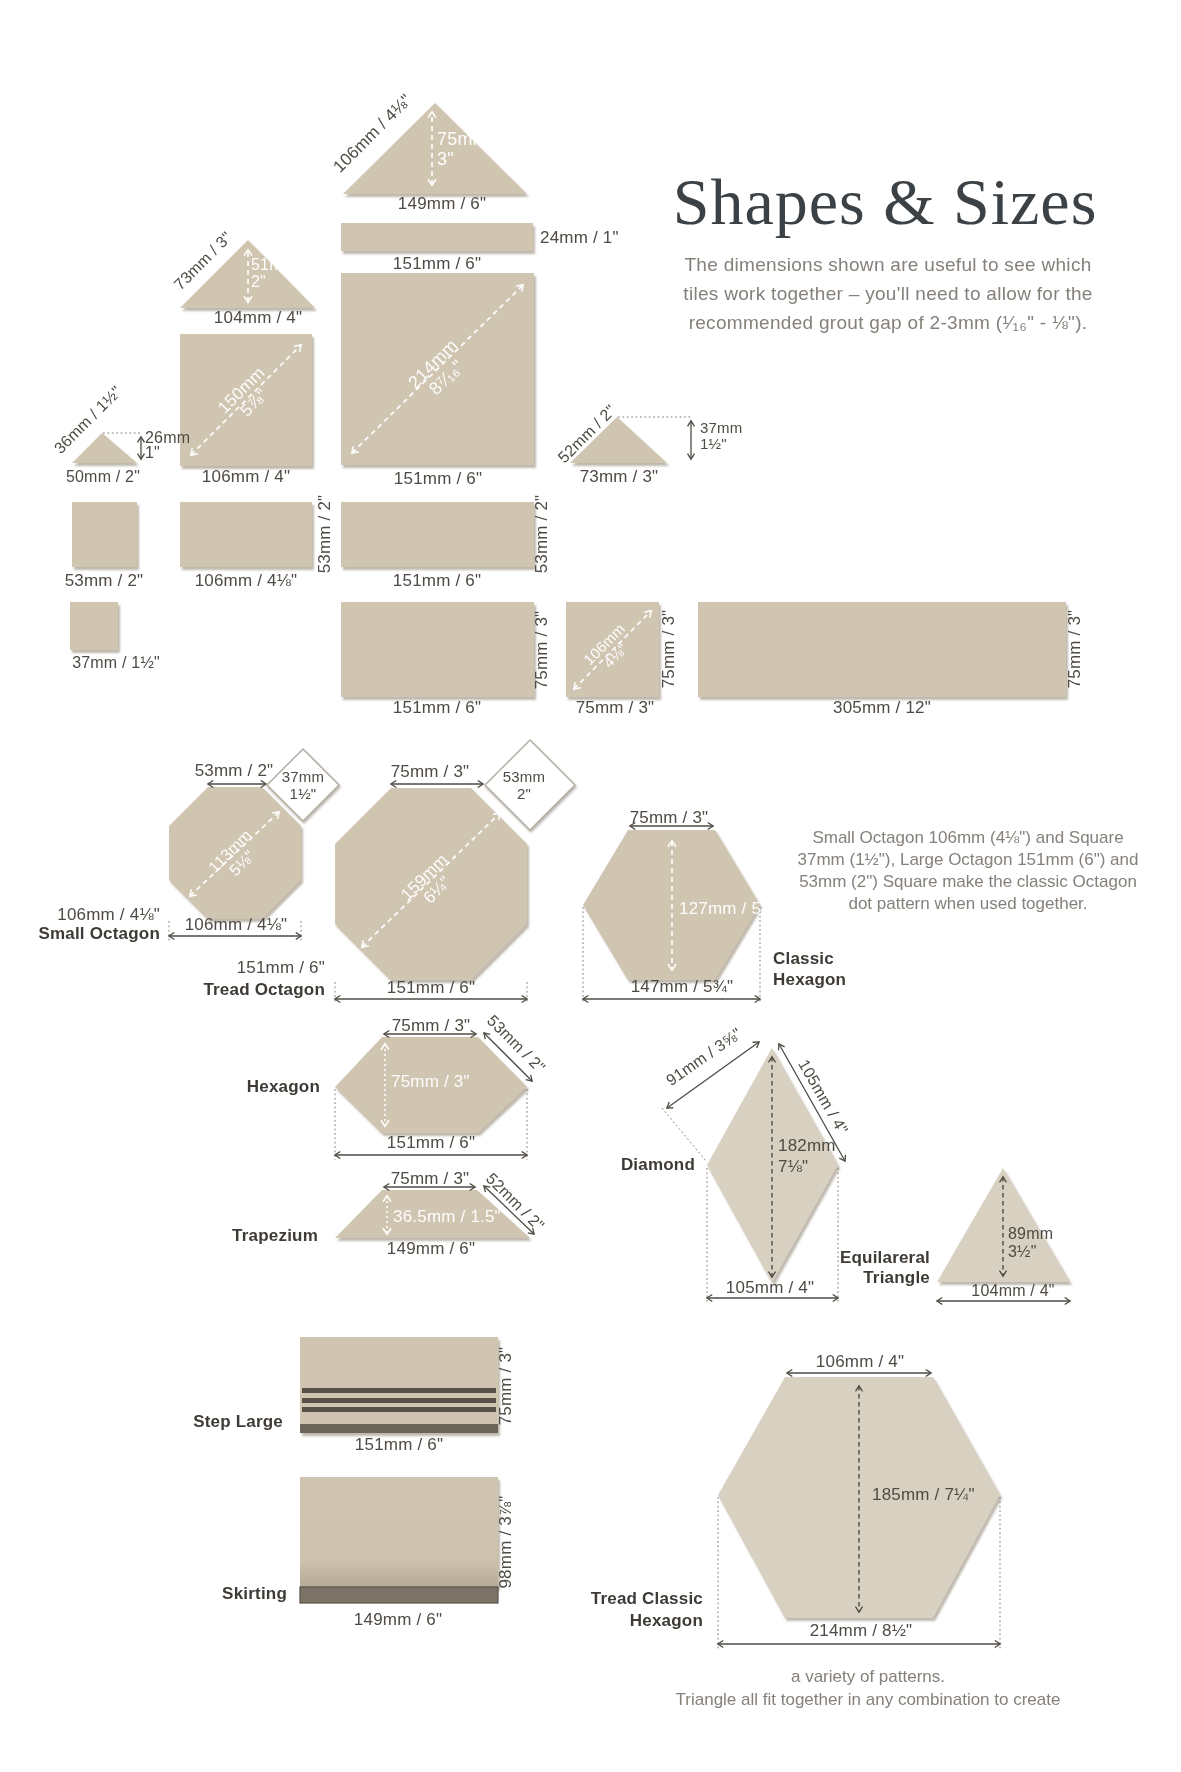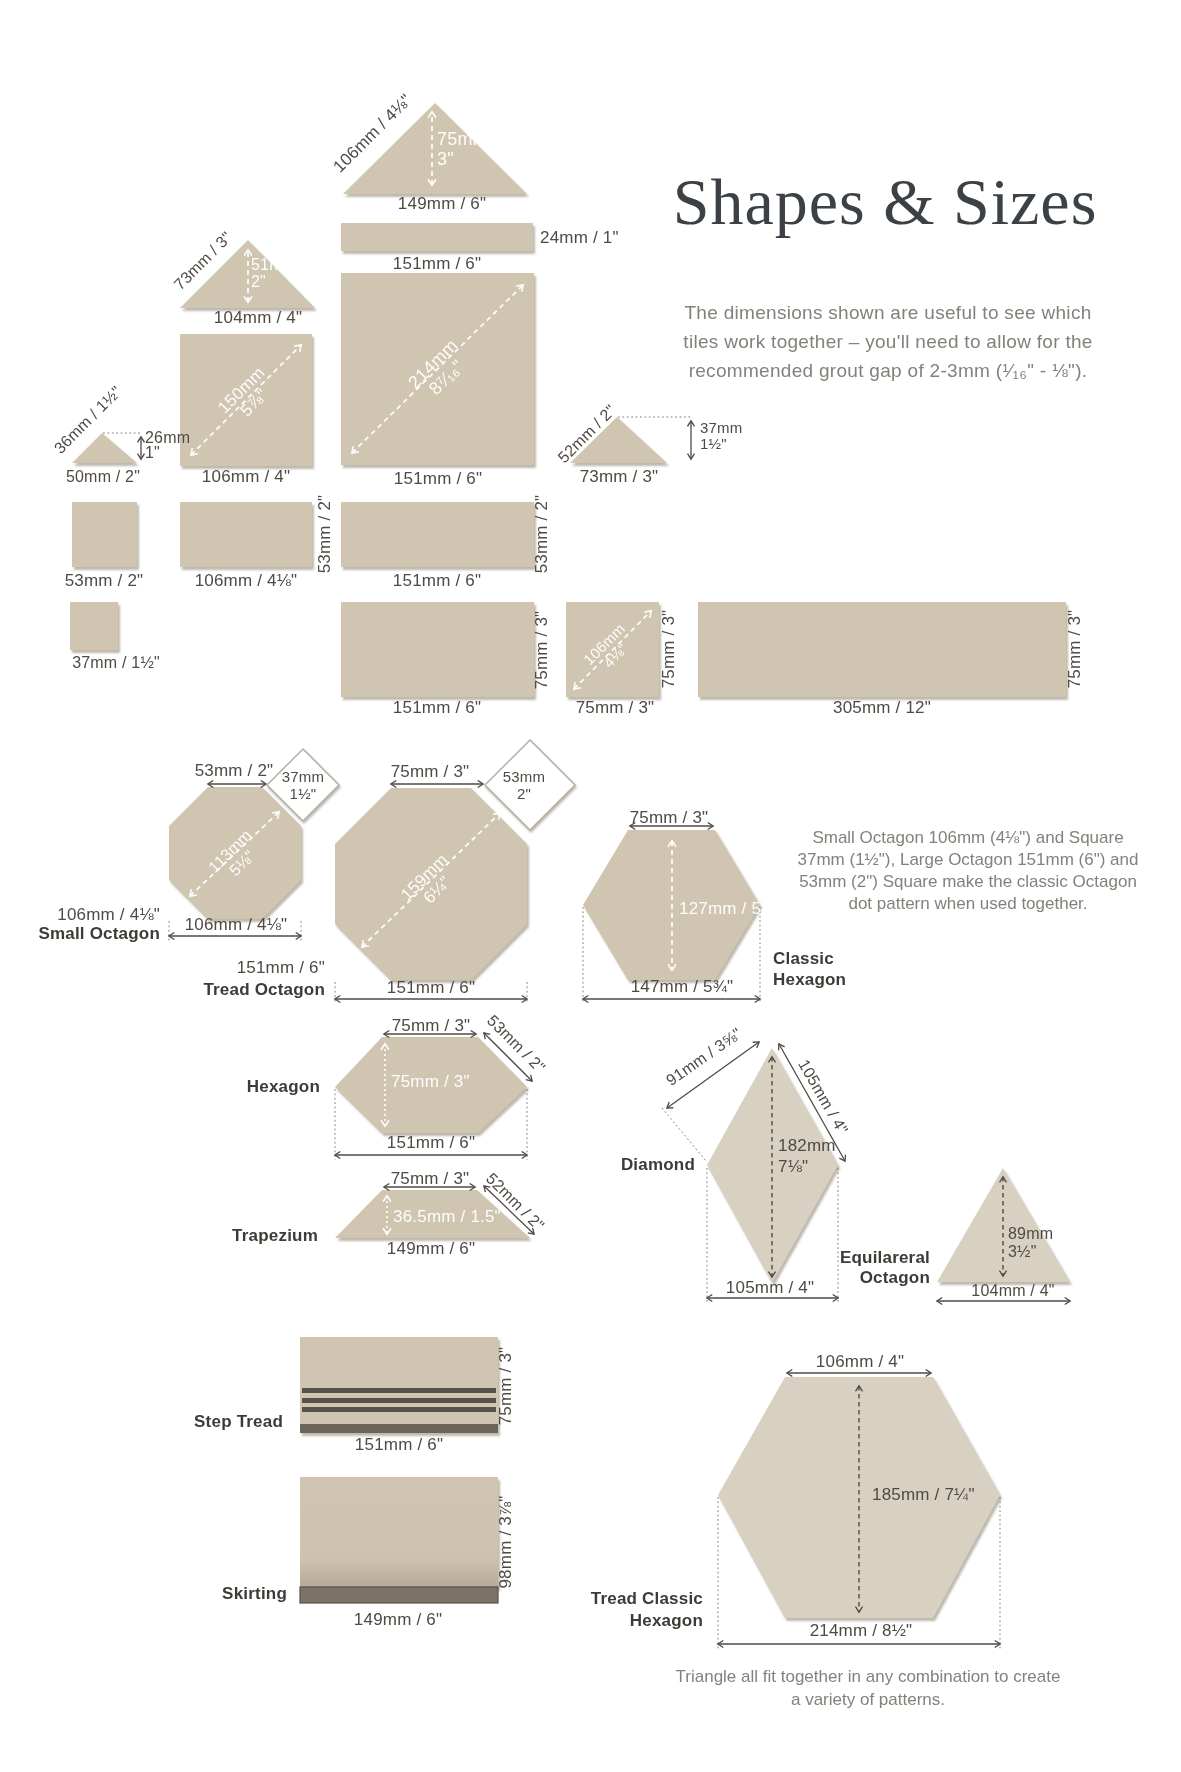--- a/index.html
+++ b/index.html
@@ -31,21 +31,21 @@
   .rb{transform:translate(-100%,0);text-align:right;}
   .white{color:rgba(255,255,255,.96);}
   .bold{font-weight:bold;color:var(--caption-ink);}
   .fs14{font-size:16px;} .fs15{font-size:15px;} .fs16{font-size:16px;} .fs18{font-size:18px;}
   .lh15{line-height:15px;} .lh16{line-height:16px;} .lh17{line-height:17px;} .lh18{line-height:18px;}
   .lh19{line-height:19px;} .lh20{line-height:20px;} .lh21{line-height:21px;} .lh22{line-height:22px;}
   .ctr{text-align:center;}
   .title{position:absolute;transform:translate(-50%,-50%);font-family:"Liberation Serif", serif;
          font-size:66px;letter-spacing:1px;color:var(--title-ink);white-space:nowrap;}
   .para{position:absolute;text-align:center;color:var(--muted);}
-  .intro{font-size:19px;line-height:29px;letter-spacing:.3px;margin-top:48px;}
+  .intro{font-size:19px;line-height:29px;letter-spacing:.3px;}
   .note{font-size:17px;line-height:22px;}
   .foot{font-size:17px;line-height:23px;}
 </style>
 </head>
 <body>
 
 <div class="canvas">
 
   <svg class="layer" width="1181" height="1772" viewBox="0 0 1181 1772">
     <defs>
@@ -284,37 +284,37 @@
   <div class="lab c" style="left:770px;top:1288px;">105mm / 4"</div>
   <div class="lab right bold" style="left:695px;top:1165px;">Diamond</div>
 
   <div class="lab fs16 lh18" style="left:1008px;top:1225px;">
     <div>89mm</div>
     <div>3½"</div>
   </div>
   <div class="lab c fs16" style="left:1013px;top:1291px;">104mm / 4"</div>
   <div class="lab rb bold lh20" style="left:930px;top:1248px;">
     <div>Equilareral</div>
-    <div>Octagon</div>
-  </div>
-
-  <div class="lab right bold" style="left:283px;top:1422px;">Step Tread</div>
+    <div>Triangle</div>
+  </div>
+
+  <div class="lab right bold" style="left:283px;top:1422px;">Step Large</div>
   <div class="lab c" style="left:399px;top:1445px;">151mm / 6"</div>
   <div class="lab c r90" style="left:506px;top:1386px;">75mm / 3"</div>
 
   <div class="lab right bold" style="left:287px;top:1594px;">Skirting</div>
   <div class="lab c" style="left:398px;top:1620px;">149mm / 6"</div>
   <div class="lab c r90" style="left:506px;top:1542px;">98mm / 3⅞"</div>
 
   <div class="lab c" style="left:860px;top:1362px;">106mm / 4"</div>
   <div class="lab" style="left:872px;top:1486px;">185mm / 7¼"</div>
   <div class="lab c" style="left:861px;top:1631px;">214mm / 8½"</div>
   <div class="lab rb bold lh22" style="left:703px;top:1588px;">
     <div>Tread Classic</div>
     <div>Hexagon</div>
   </div>
 
   <div class="para foot" style="left:638px;top:1665px;width:460px;">
+    <div>a variety of patterns.</div>
     <div>Triangle all fit together in any combination to create</div>
-    <div>a variety of patterns.</div>
   </div>
 
 </div>
 
 </body></html>

